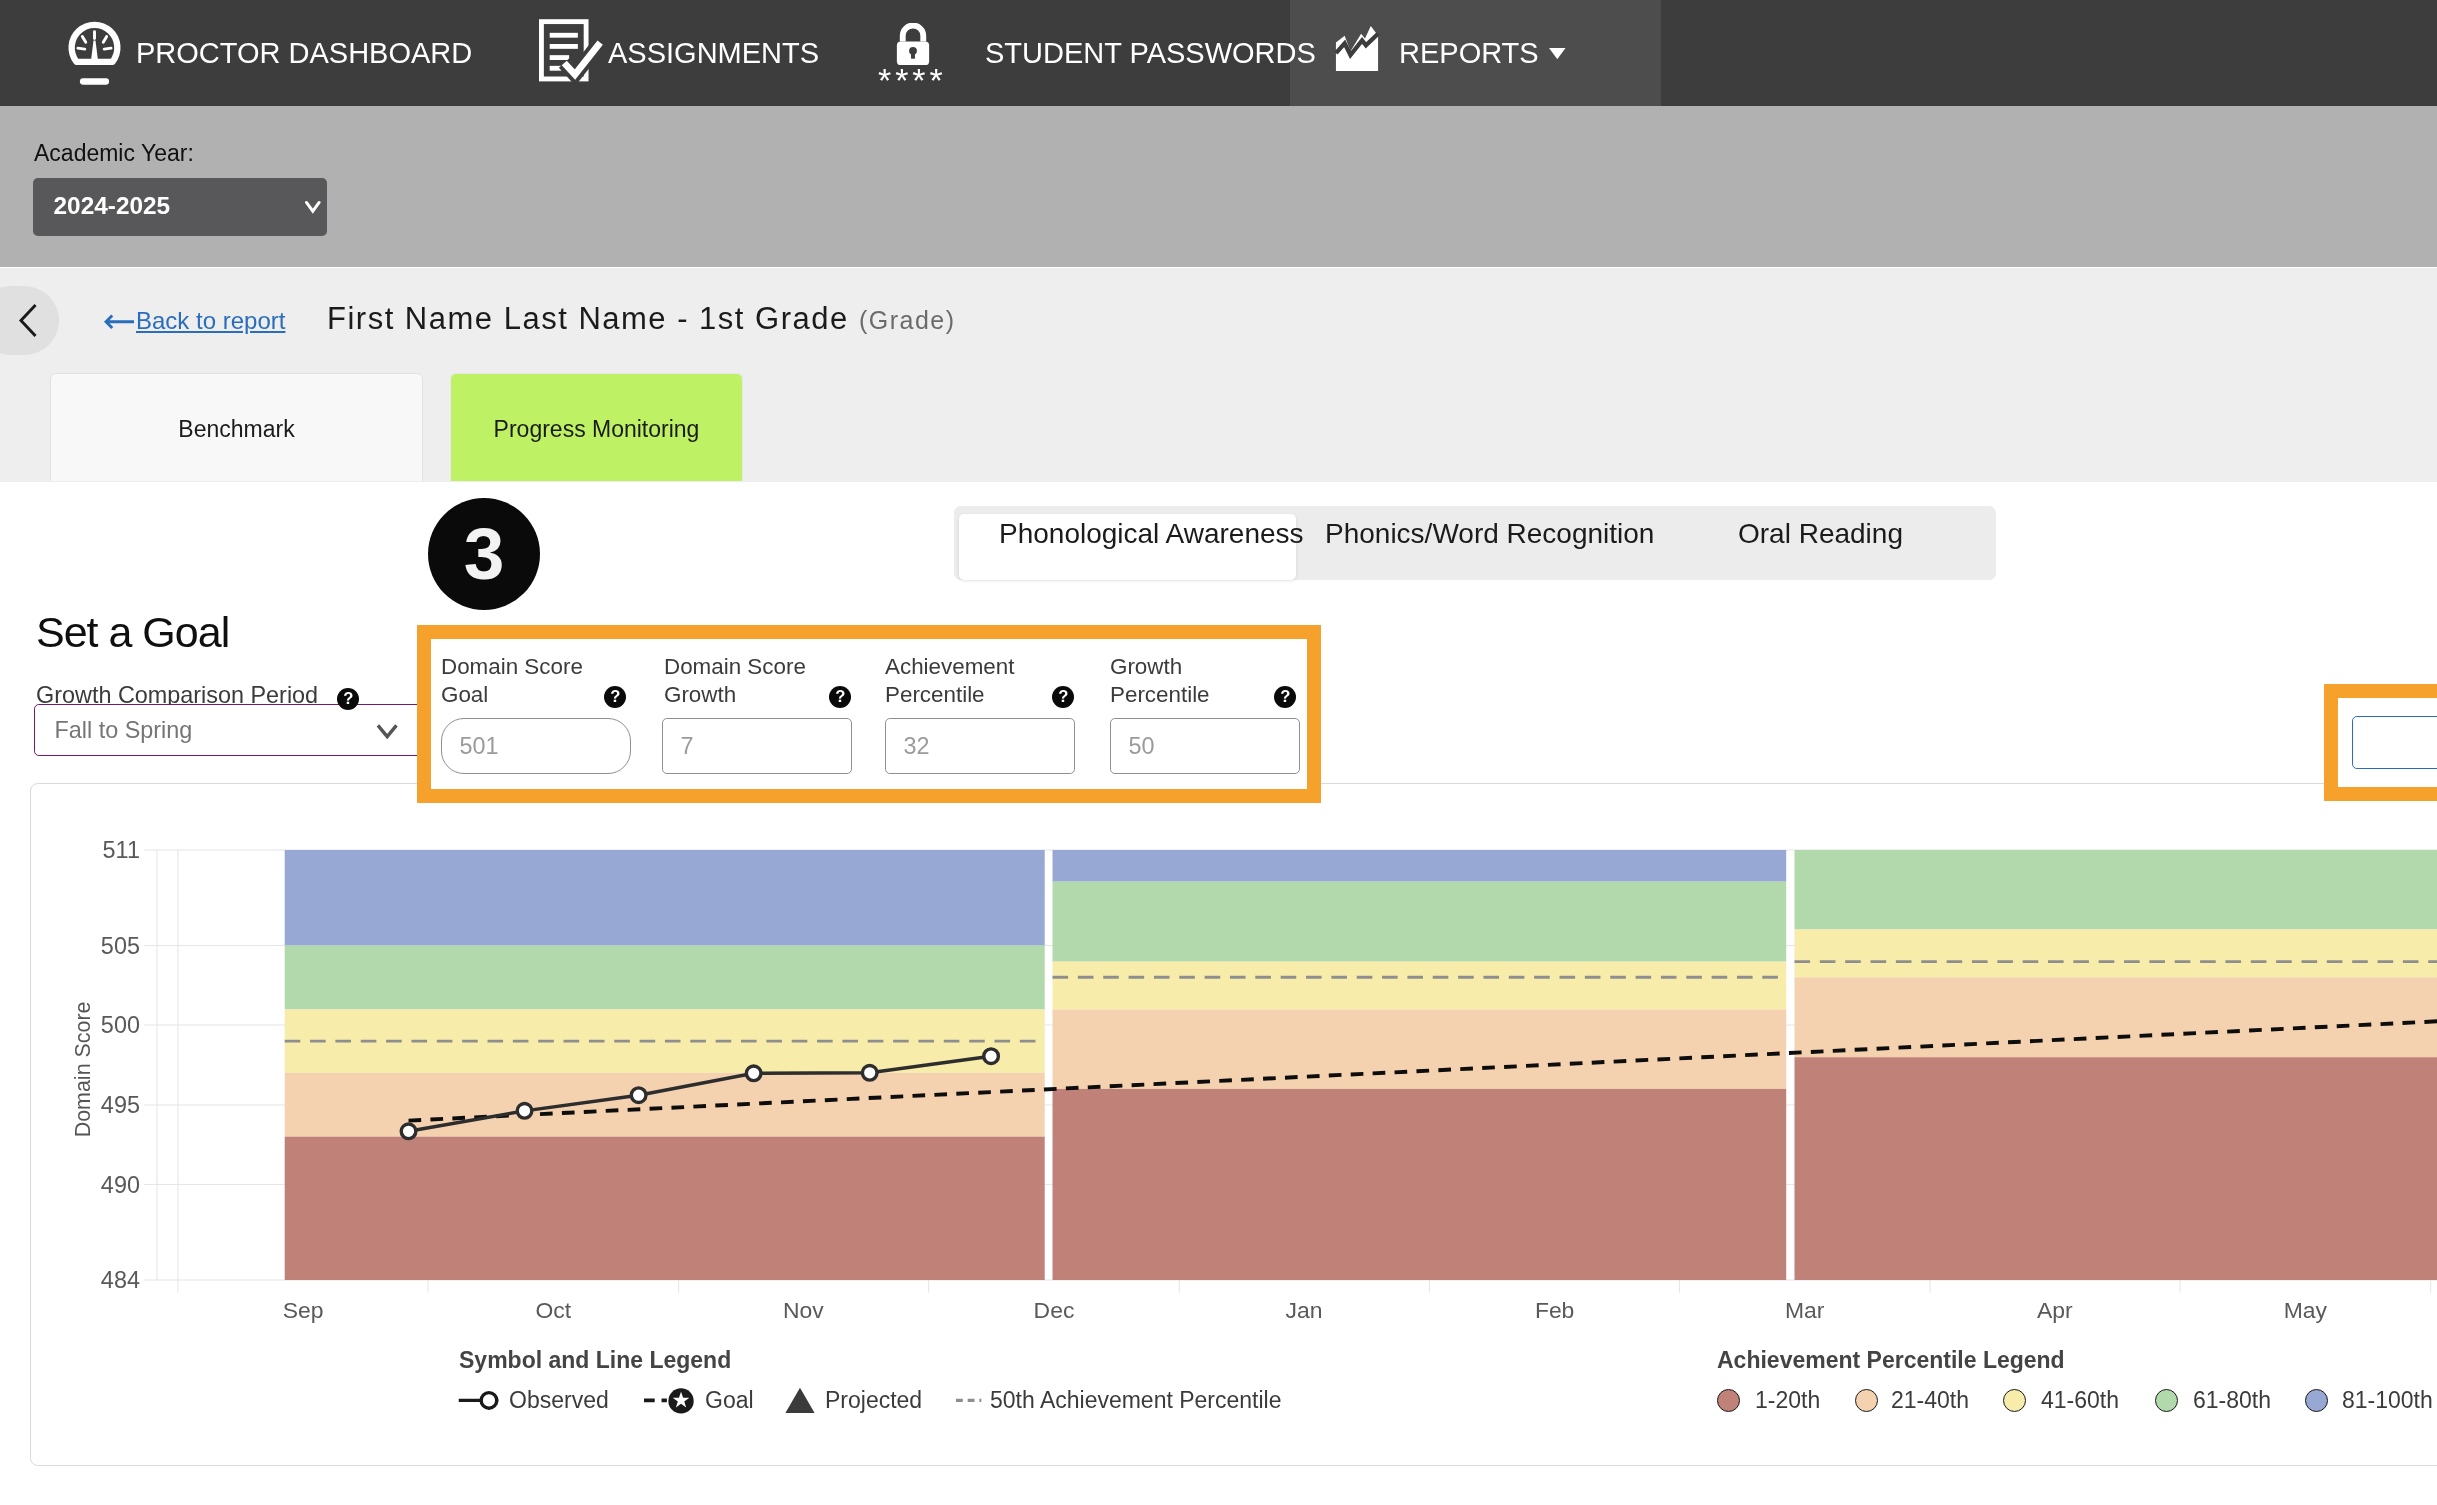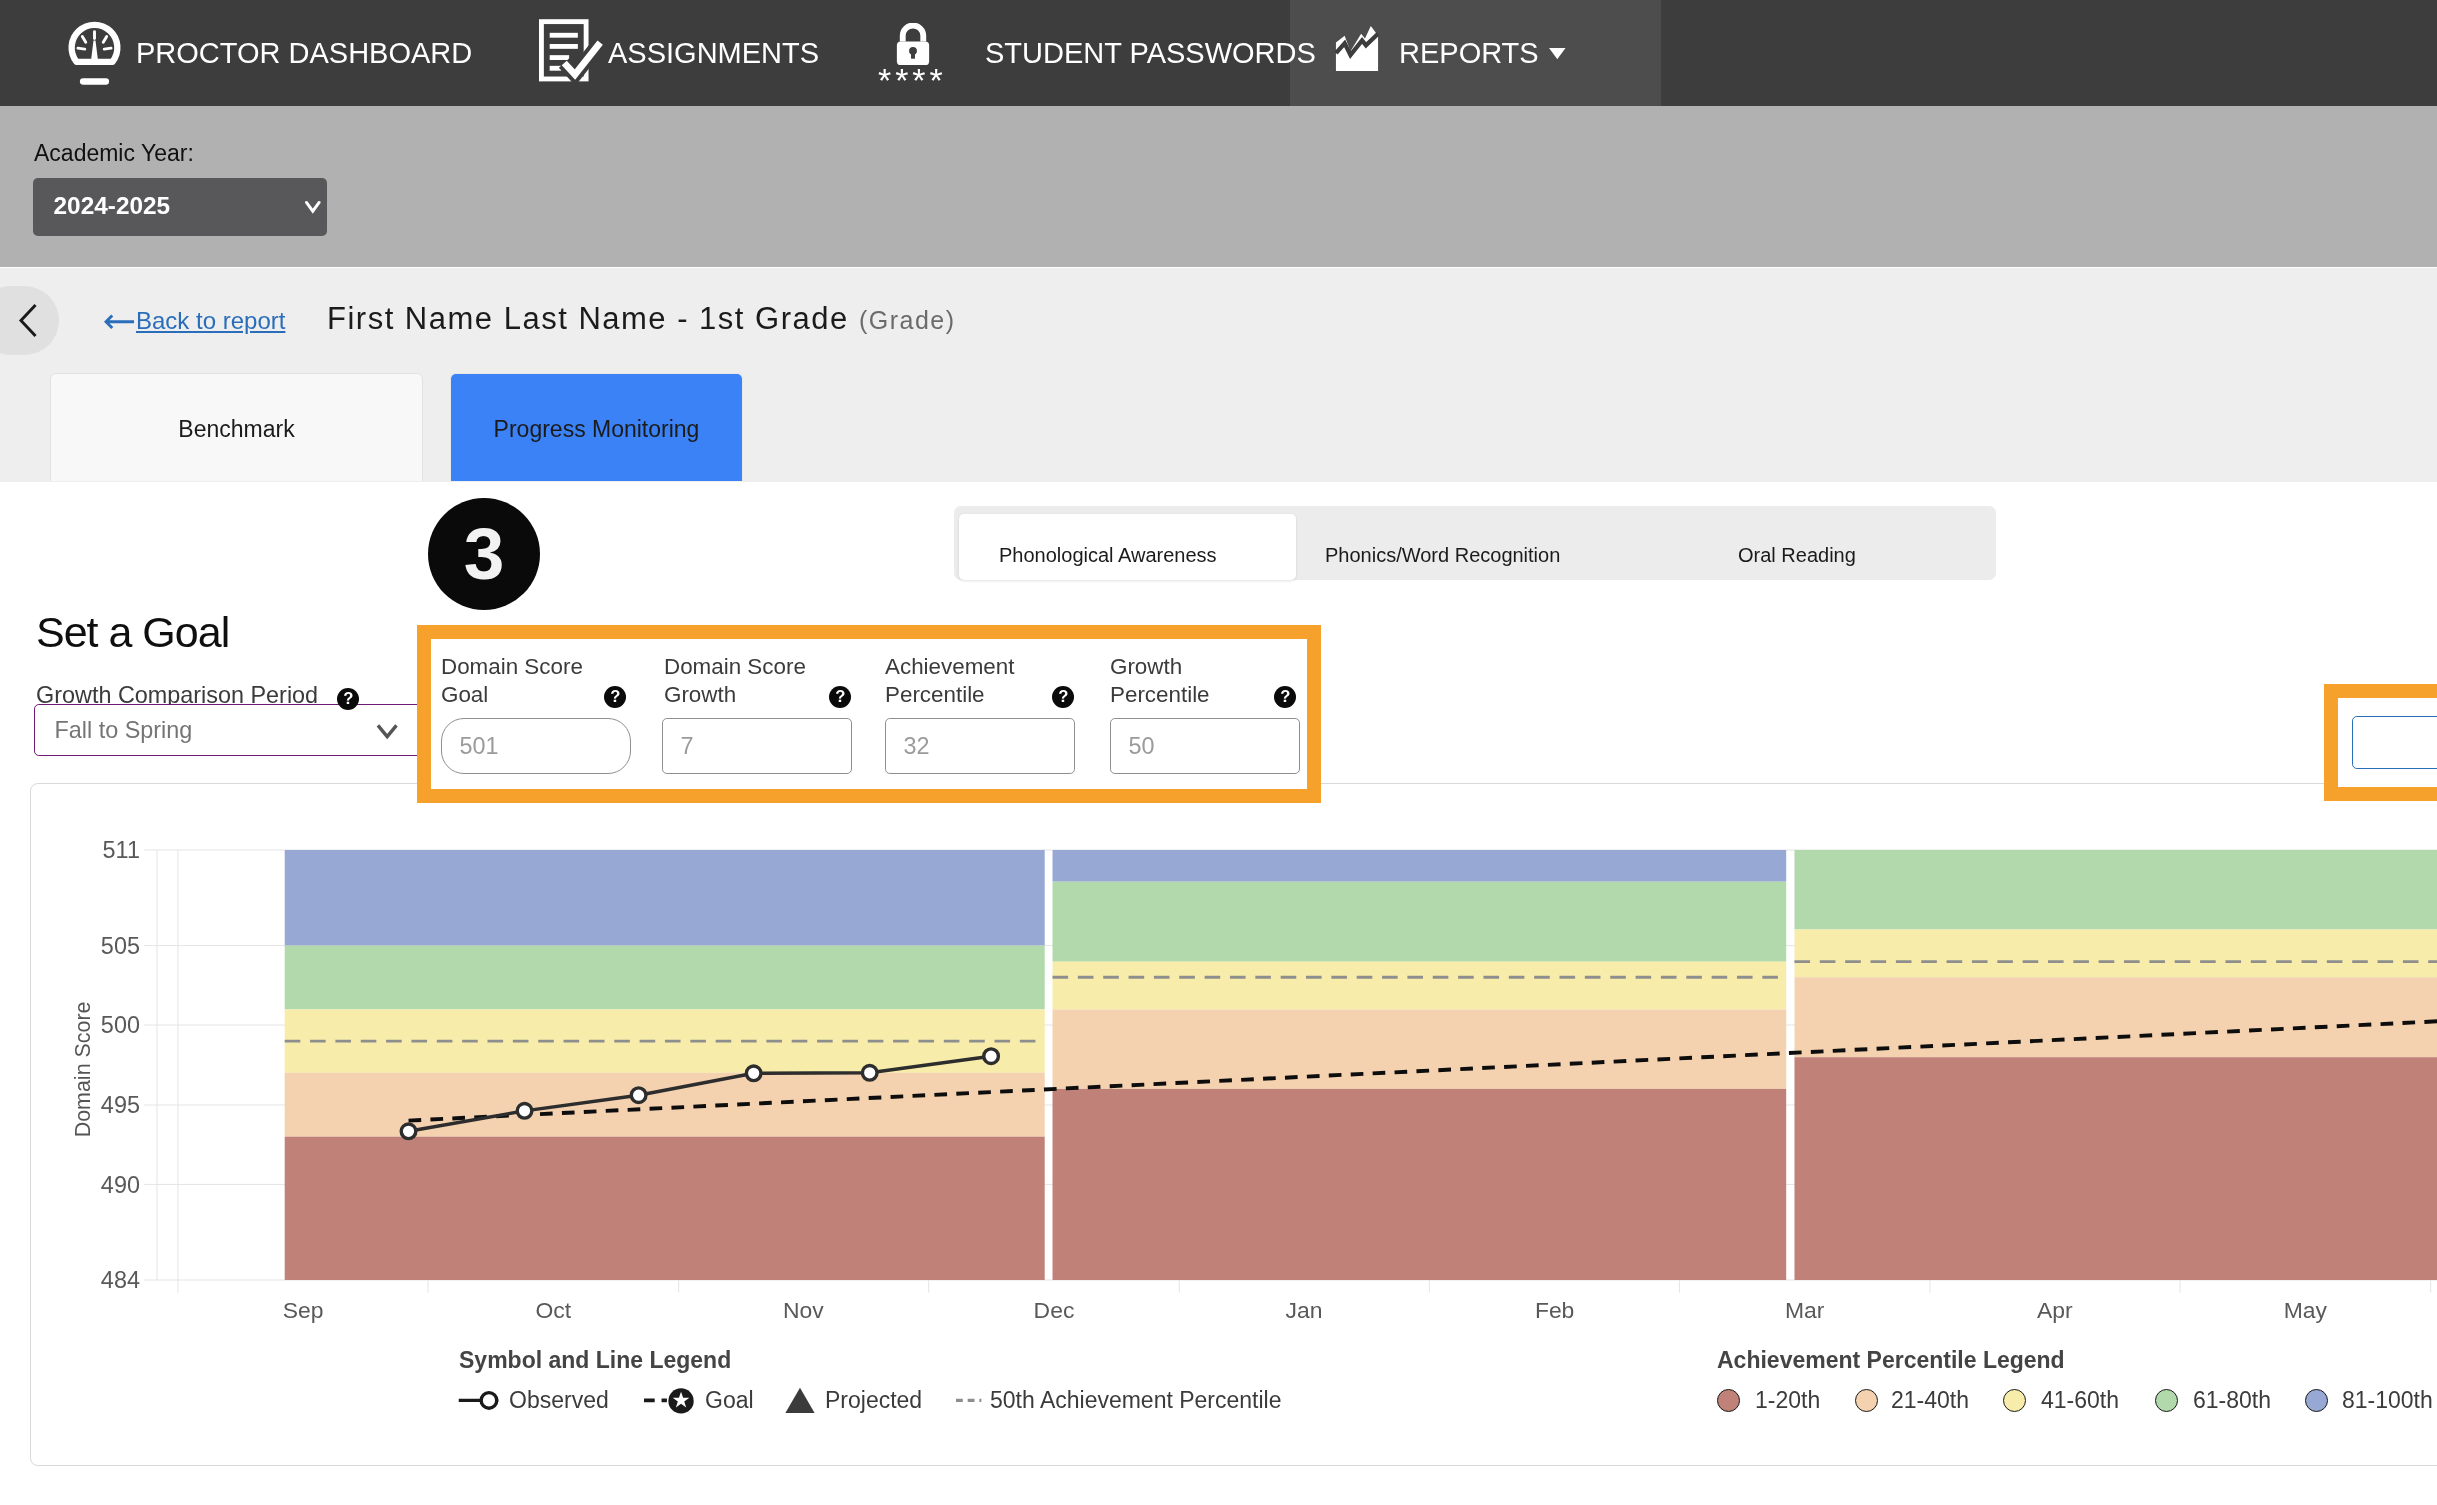--- a/index.html
+++ b/index.html
@@ -17,28 +17,28 @@
 
 #strip { position:absolute; left:0; top:268px; width:2925px; height:214px; background:#eeeeee; }
 .pagerL { position:absolute; left:-24.4px; top:17.6px; width:83px; height:69px; background:#e0e0e0; border-radius:35px; }
 #back { position:absolute; left:136px; top:307px; font-size:24px; color:#2a6ebb; }
 #back u { text-decoration:underline; }
 #title { position:absolute; left:327px; top:301px; letter-spacing:1.5px; font-size:31px; color:#1b1b1b; white-space:nowrap; }
 #title .grade { font-size:25px; color:#6b6b6b; }
 
 .tab { position:absolute; top:373px; height:108px; border:1px solid #e2e2e2; border-bottom:none; border-radius:5.9px 5.9px 0 0; font-size:23px; color:#1b1b1b; text-align:center; }
 #tab1 { left:50px; width:373px; background:#f8f8f8; }
-#tab2 { left:450px; width:293px; background:#3b82f6; border-color:#e8e8e8;text-decoration:underline; }
+#tab2 { left:450px; width:293px; background:#bef264; border-color:#e8e8e8;text-decoration:underline; }
 .tab span { position:absolute; left:0; right:0; top:42px; }
 
 #content { position:absolute; left:0; top:482px; width:2925px; height:1024px; background:#ffffff; }
 
 #pills { position:absolute; left:954px; top:506px; width:1042px; height:74px; background:#ececec; border-radius:6.8px; }
 #pill-active { position:absolute; left:5.4px; top:7.8px; width:337px; height:66px; background:#ffffff; border-radius:4.9px; box-shadow:0 1px 2.9px rgba(0,0,0,0.12); }
-.pilltxt { position:absolute; top:38px; font-size:20px; color:#1b1b1b; white-space:nowrap; }
+.pilltxt { position:absolute; top:12px; font-size:28px; color:#1b1b1b; white-space:nowrap; }
 
 .badge { z-index:5; position:absolute; width:112px; height:112px; background:#0a0a0a; border-radius:50%; color:#f2f2f2; text-align:center; font-weight:bold; font-size:73px; line-height:112px; }
 #badge3 { left:428px; top:498px; }
 
 #setagoal { position:absolute; left:36px; top:608px; font-size:43px; letter-spacing:-1px; font-weight:500; color:#0f0f0f; }
 #gcp-label { position:absolute; left:36px; top:682px; font-size:23.4px; color:#3b3b3b; }
 #gcp-select { position:absolute; left:34px; top:704px; width:431px; height:52px; border:1px solid #701a75; border-radius:4.9px; background:#ffffff; }
 #gcp-select span { position:absolute; left:19.5px; top:11.7px; font-size:23.4px; color:#757575; }
 
 #obox1 { z-index:3; position:absolute; left:417px; top:625px; width:904px; height:178px; border:14.6px solid #f6a12b; background:#ffffff; }

